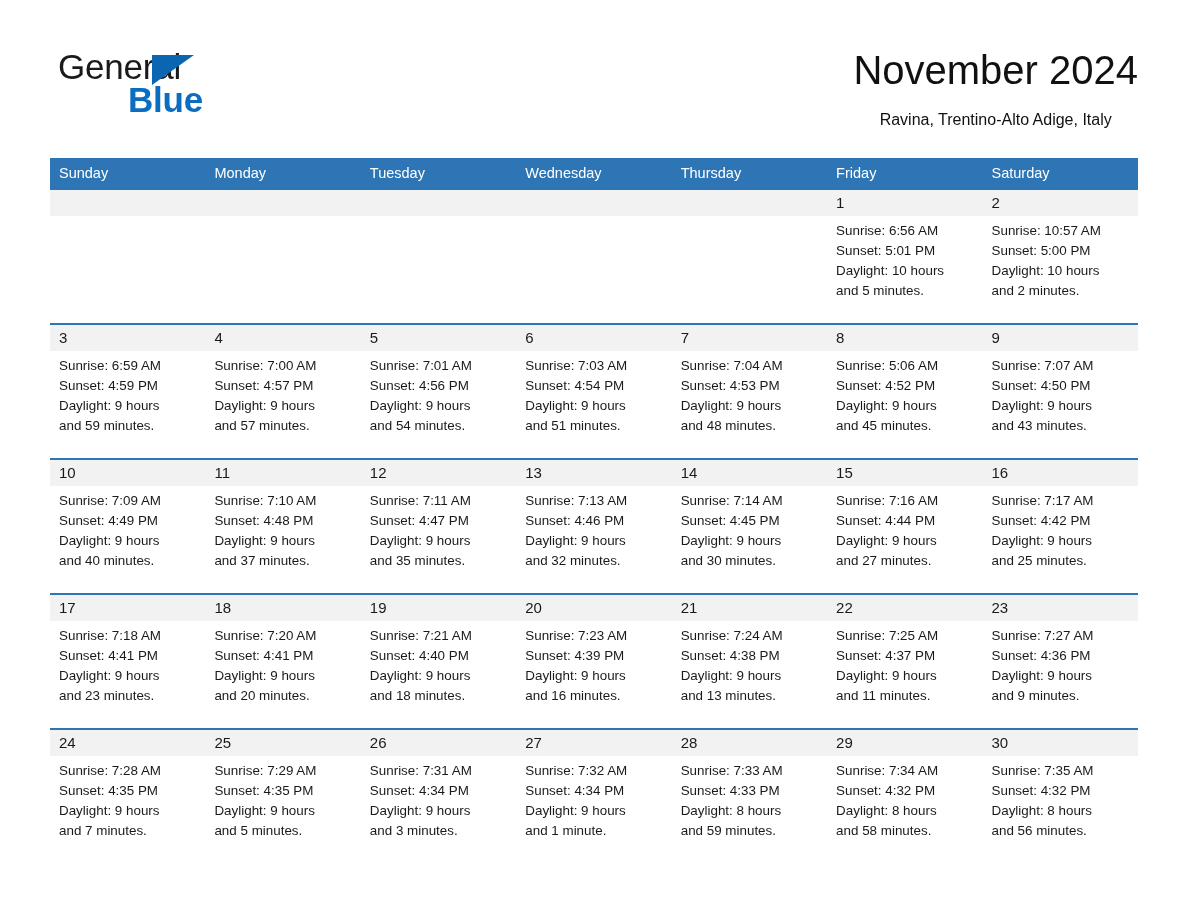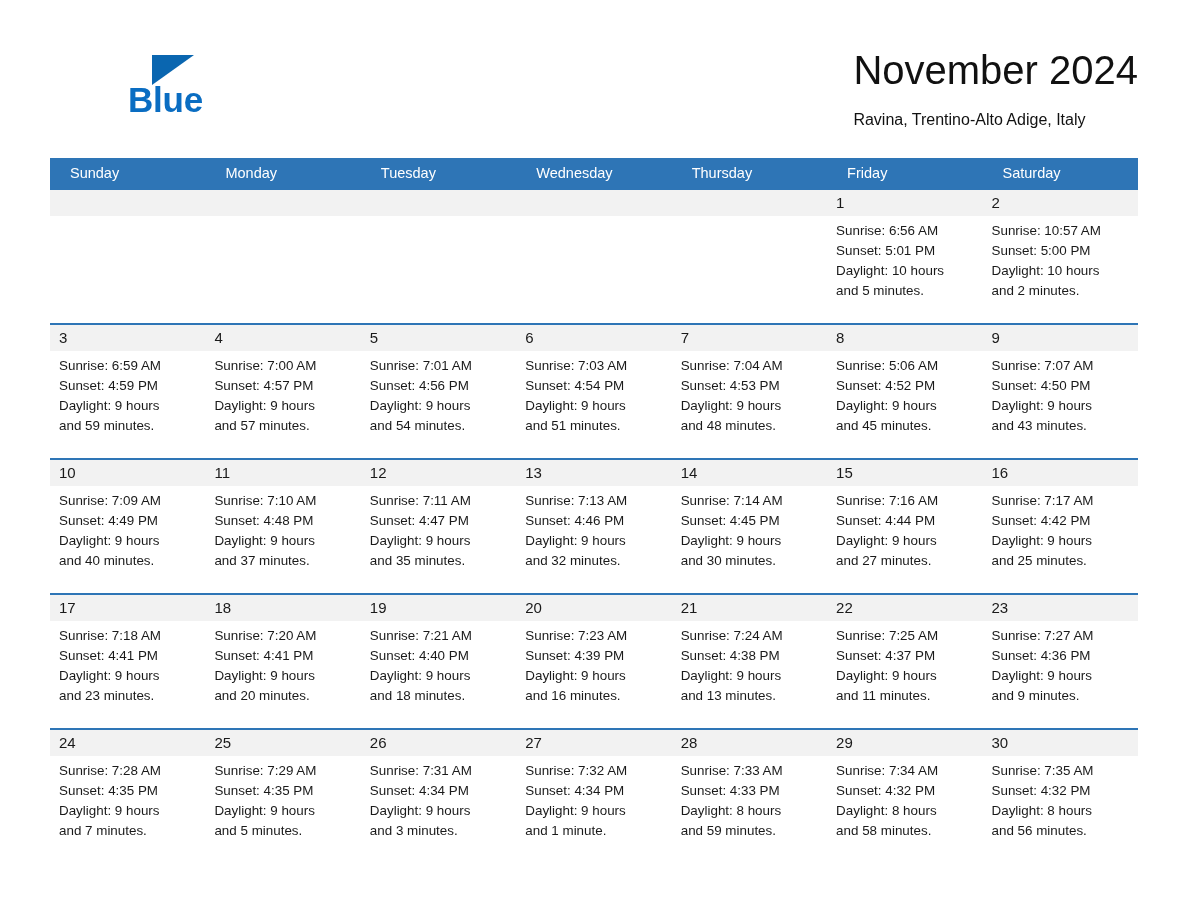--- a/index.html
+++ b/index.html
@@ -62,21 +62,21 @@
     font-size: 35px;
     line-height: 38px;
     color: #0a6dc2;
     letter-spacing: -0.2px;
     font-weight: 700;
   }
   .title-block {
     position: absolute;
     right: 50px;
     top: 46px;
-    text-align: left;
+    text-align: center;
   }
   .month-title {
     font-size: 40px;
     line-height: 48px;
     font-weight: 400;
     color: #111111;
     white-space: nowrap;
   }
   .location {
     margin-top: 12px;
@@ -98,21 +98,21 @@
     display: flex;
     width: 100%;
     background: #2e75b6;
     height: 30px;
   }
   .weekday {
     flex: 1 1 0;
     color: #ffffff;
     font-size: 14.5px;
     line-height: 30px;
-    padding-left: 20px;
+    padding-left: 9px;
     box-sizing: border-box;
     overflow: hidden;
     white-space: nowrap;
   }
   .week {
     display: flex;
     width: 100%;
     height: 135px;
     border-top: 2px solid #2e75b6;
     box-sizing: border-box;
@@ -153,20 +153,21 @@
   }
 </style>
 </head>
 <body>
 
 <div class="page">
 
   <div class="header">
 
     <div class="logo">
+      <div class="logo-general">General</div>
       <div class="logo-tri"></div>
       <div class="logo-blue">Blue</div>
     </div>
 
     <div class="title-block">
       <div class="month-title">November 2024</div>
       <div class="location">Ravina, Trentino-Alto Adige, Italy</div>
     </div>
 
   </div>

